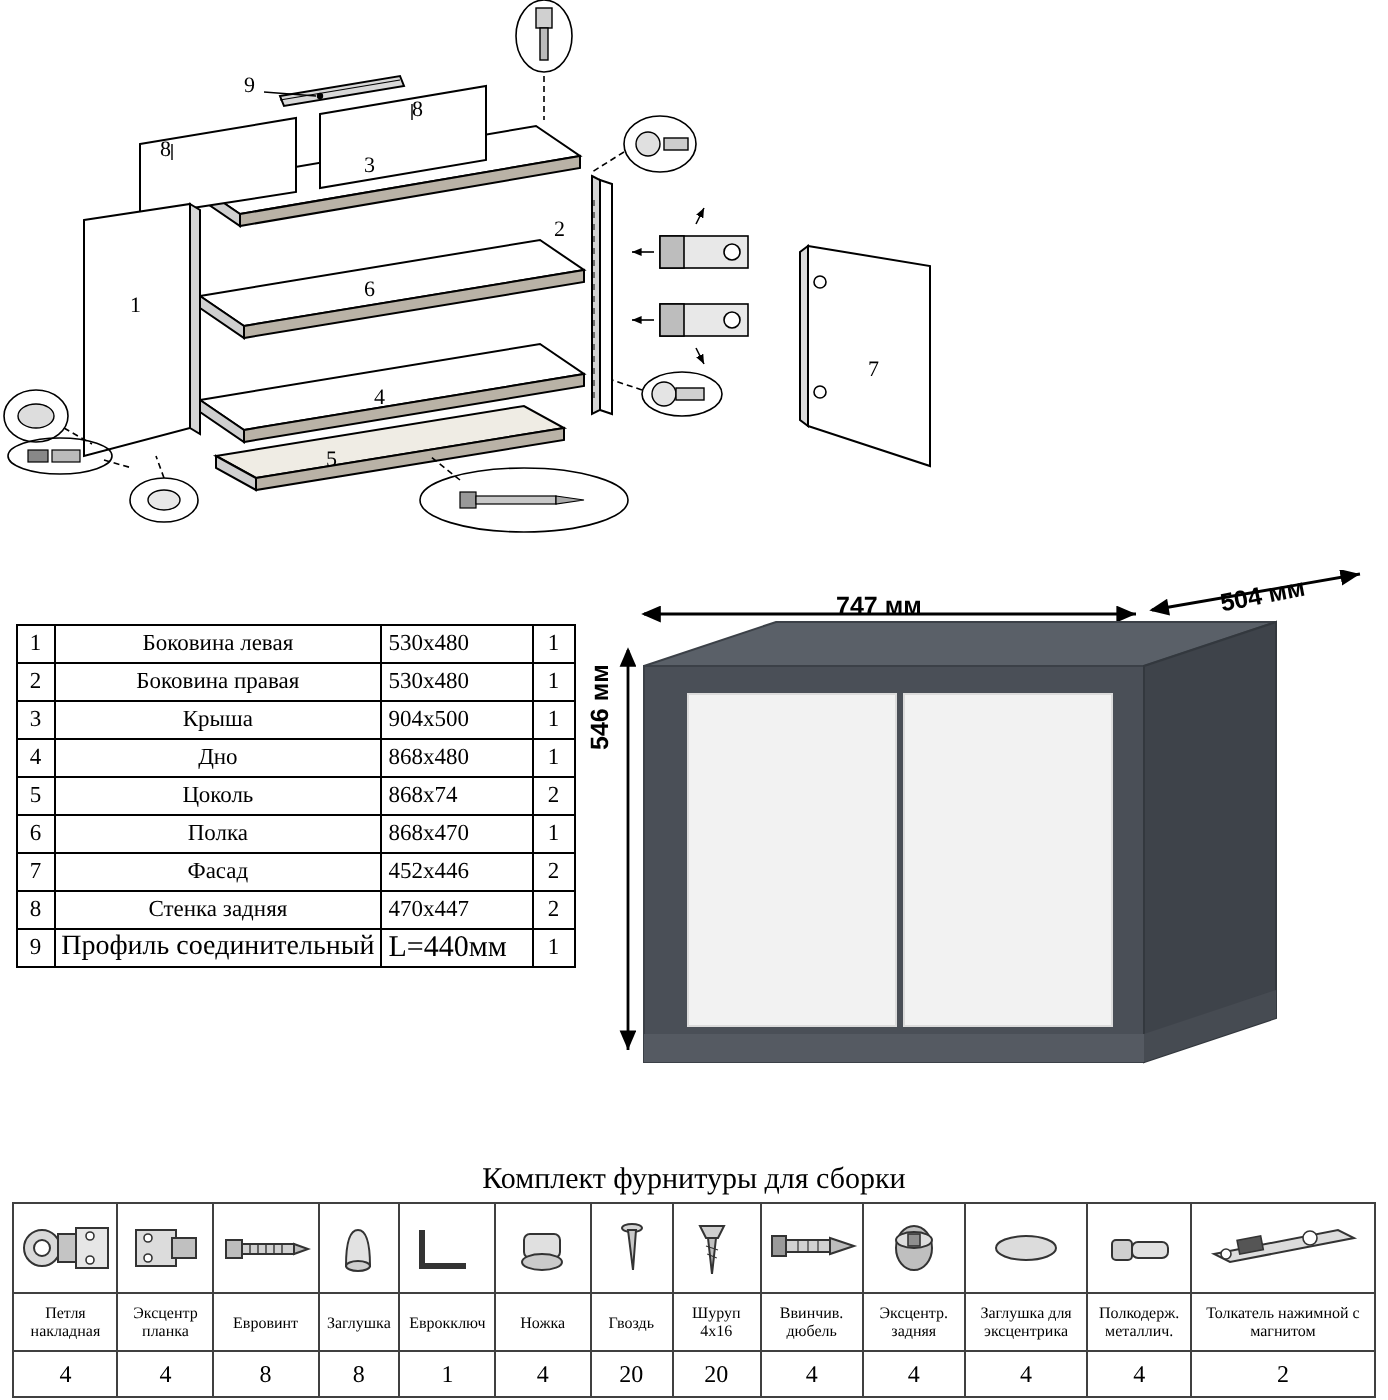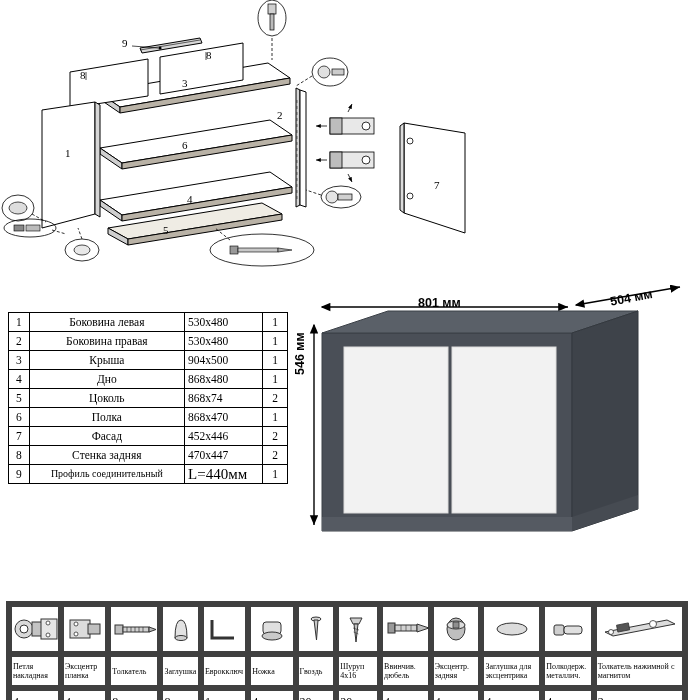--- a/index.html
+++ b/index.html
@@ -37,21 +37,21 @@
     border:1px solid #000;
     padding:1px 3px;
     height:16px;
     line-height:14px;
     white-space:nowrap;
   }
   .pt-idx{width:14px;text-align:center;}
   .pt-name{width:150px;text-align:center;}
   .pt-size{width:72px;text-align:left;}
   .pt-qty{width:18px;text-align:center;}
-  .pt-name.small{font-size:10px;font-family:Liberation Serif, serif;}
+  .pt-name.small{font-size:14px;font-family:Liberation Serif, serif;}
   .pt-size.small{font-size:15px;}
 
   
   .assembled{position:absolute;left:300px;top:285px;width:390px;height:270px;}
 
   .dim-w-label{
     position:absolute; left:418px; top:296px;
     font-family:"Liberation Sans", sans-serif;
     font-weight:bold; font-size:12.5px;
   }
@@ -79,21 +79,22 @@
     font-size:15px;
   }
   .hw-table{
     position:absolute;
     left:6px; top:601px;
     width:682px;
     border-collapse:collapse;
     table-layout:fixed;
   }
   .hw-table td{
-    border:6px solid #404040;
+    border:1px solid #404040;
+    text-align:center;
     vertical-align:middle;
   }
   .hw-icon-row td{height:44px;padding:0;}
   .hw-name-row td{
     height:26px;
     font-size:8px;
     line-height:9px;
     font-family:"Liberation Serif", serif;
     padding:1px 1px;
   }
@@ -333,24 +334,25 @@
       <polygon points="272,48 338,26 338,224 272,246" fill="#3e434a" stroke="#33383e" stroke-width="1"></polygon>
 
       <rect x="44" y="62" width="104" height="166" fill="#f2f2f2" stroke="#dcdcdc" stroke-width="1"></rect>
       <rect x="152" y="62" width="104" height="166" fill="#f2f2f2" stroke="#dcdcdc" stroke-width="1"></rect>
 
       <polygon points="22,232 272,232 272,246 22,246" fill="#555a62"></polygon>
       <polygon points="272,232 338,210 338,224 272,246" fill="#464b52"></polygon>
     </svg>
   </div>
 
-  <div class="dim-w-label">801 мм</div>
+  <div class="dim-w-label">747 мм</div>
   <div class="dim-d-label">504 мм</div>
   <div class="dim-h-label">546 мм</div>
 
+  <div class="hw-title">Комплект фурнитуры для сборки</div>
 
   <table class="hw-table">
     <colgroup>
       <col style="width:7.7%">
         <col style="width:7.0%">
         <col style="width:7.7%">
         <col style="width:6.0%">
       <col style="width:7.0%">
         <col style="width:7.0%">
         <col style="width:6.0%">
@@ -457,21 +459,21 @@
             <polygon points="8,22 70,10 78,14 16,26" fill="#dcdcdc" stroke="#333" stroke-width="1"></polygon>
             <rect x="20" y="14" width="12" height="7" fill="#555" stroke="#333" stroke-width="0.8" transform="rotate(-11 26 17)"></rect>
             <circle cx="56" cy="14" r="3.5" fill="#fff" stroke="#333" stroke-width="0.8"></circle>
             <circle cx="14" cy="22" r="2.5" fill="#fff" stroke="#333" stroke-width="0.8"></circle>
           </svg>
         </td>
       </tr>
       <tr class="hw-name-row">
         <td>Петля накладная</td>
         <td>Эксцентр планка</td>
-        <td>Толкатель</td>
+        <td>Евровинт</td>
         <td>Заглушка</td>
         <td>Еврокключ</td>
         <td>Ножка</td>
         <td>Гвоздь</td>
         <td>Шуруп 4х16</td>
         <td>Ввинчив. дюбель</td>
         <td>Эксцентр. задняя</td>
         <td>Заглушка для эксцентрика</td>
         <td>Полкодерж. металлич.</td>
         <td>Толкатель нажимной с магнитом</td>

